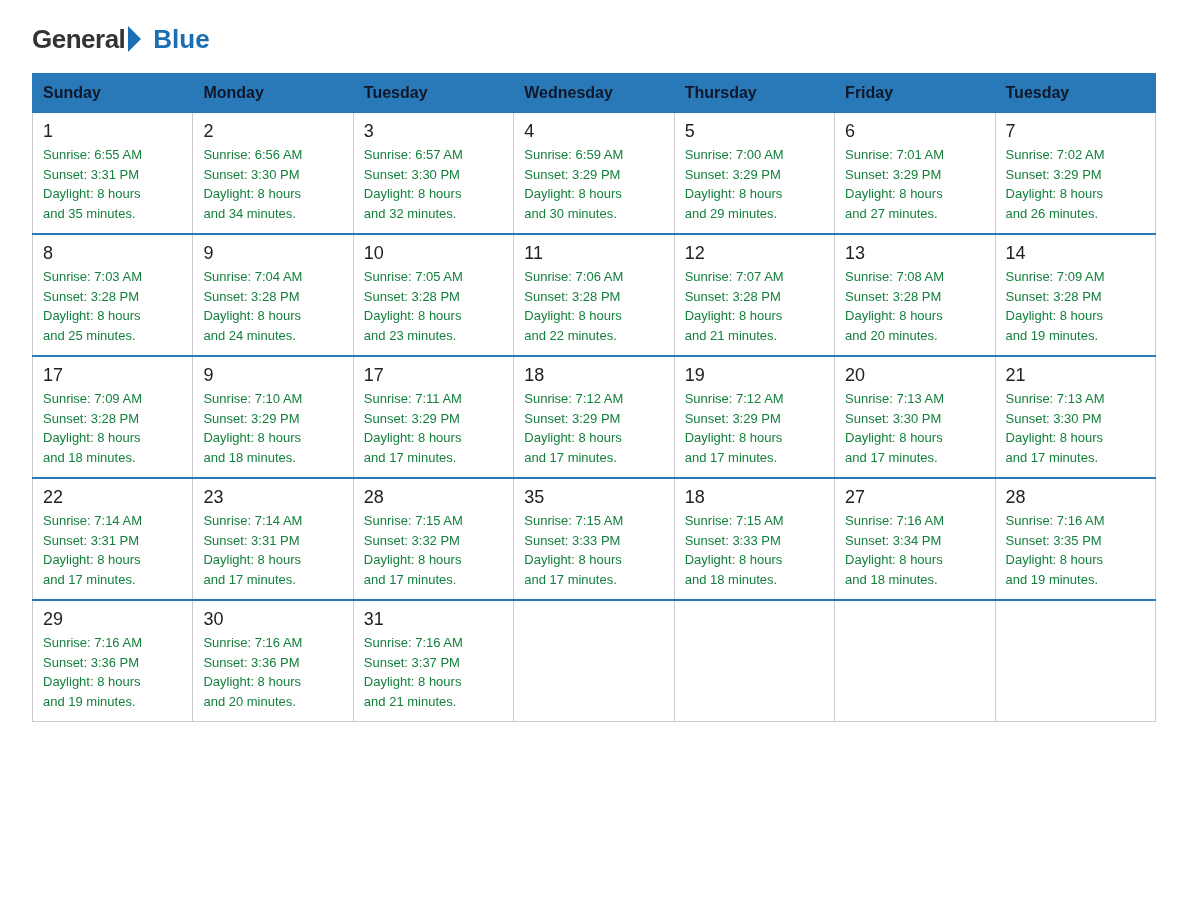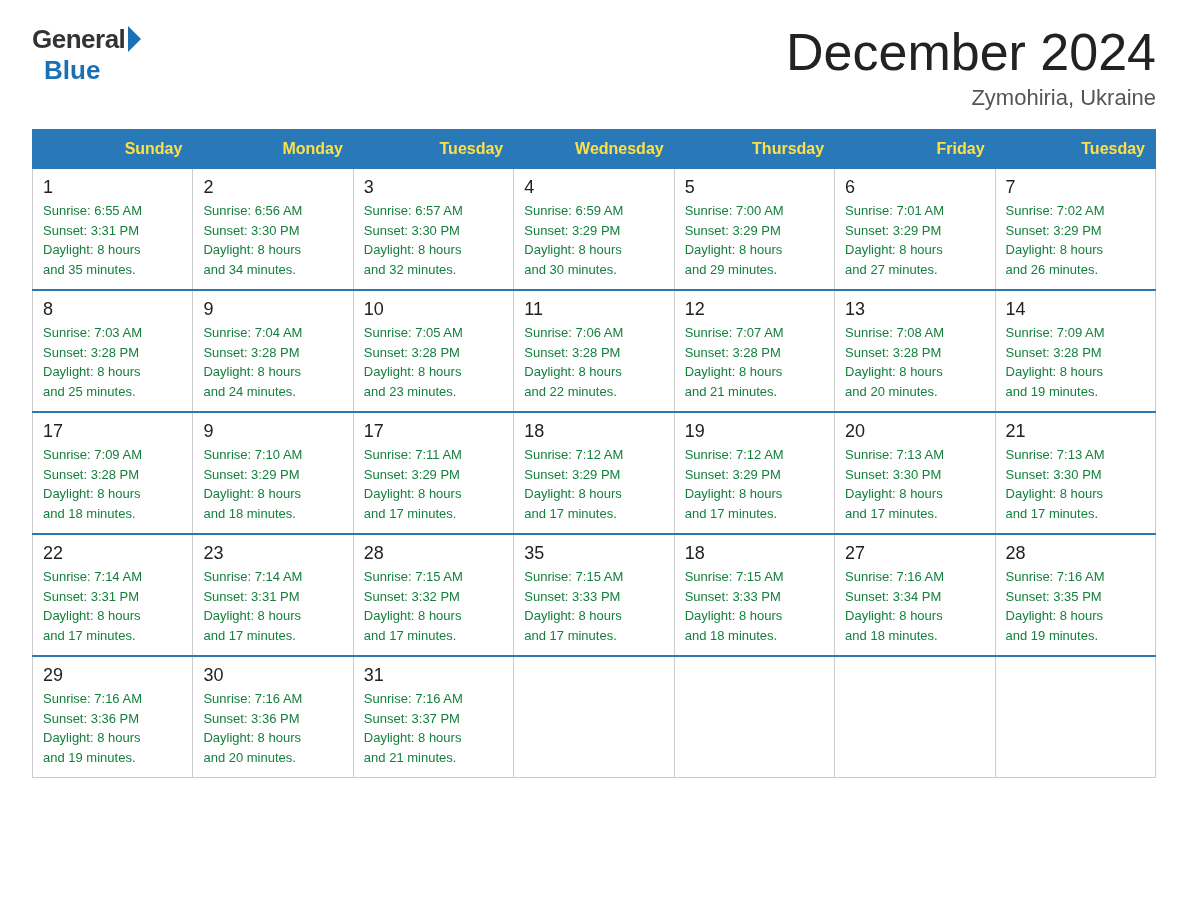--- a/index.html
+++ b/index.html
@@ -11,22 +11,22 @@
       min-height: 918px;
     }
     .header {
       display: flex;
       justify-content: space-between;
       align-items: flex-start;
       margin-bottom: 18px;
     }
     .logo {
       display: flex;
-      flex-direction: column;
-      align-items: flex-start;
+      flex-direction: row;
+      align-items: flex-end;
     }
     .logo-top {
       display: flex;
       align-items: center;
     }
     .logo-general {
       font-size: 26px;
       font-weight: bold;
       color: #333;
       letter-spacing: -0.5px;
@@ -60,25 +60,25 @@
       color: #555;
       margin-top: 4px;
     }
     table {
       width: 100%;
       border-collapse: collapse;
       table-layout: fixed;
     }
     thead tr th {
       background-color: #2979b8;
-      color: #fde047;
+      color: #0f172a;
       font-size: 16px;
       font-weight: bold;
       padding: 10px 10px;
-      text-align: right;
+      text-align: left;
       border: 1px solid #2979b8;
     }
     tbody tr td {
       vertical-align: top;
       padding: 8px 10px 10px 10px;
       border: 1px solid #ccc;
       font-size: 13.5px;
       color: #222;
       min-height: 90px;
     }
@@ -104,24 +104,20 @@
 </head>
 <body>
 
 <div class="header">
   <div class="logo">
     <div class="logo-top">
       <span class="logo-general">General</span>
       <div class="logo-arrow"></div>
     </div>
     <span class="logo-blue">Blue</span>
-  </div>
-  <div class="title-block">
-    <div class="month-year">December 2024</div>
-    <div class="location">Zymohiria, Ukraine</div>
   </div>
 </div>
 
 <table>
   <thead>
     <tr>
       <th>Sunday</th>
       <th>Monday</th>
       <th>Tuesday</th>
       <th>Wednesday</th>

